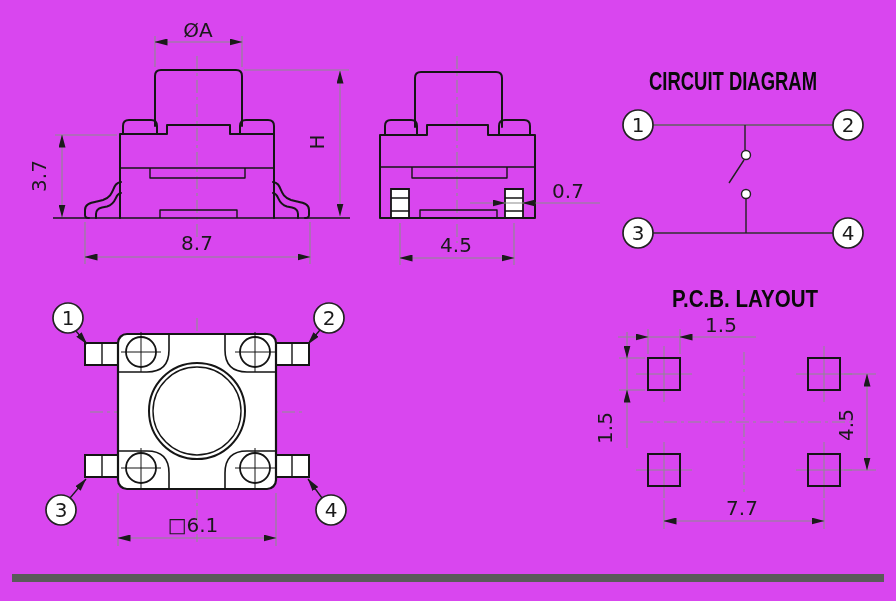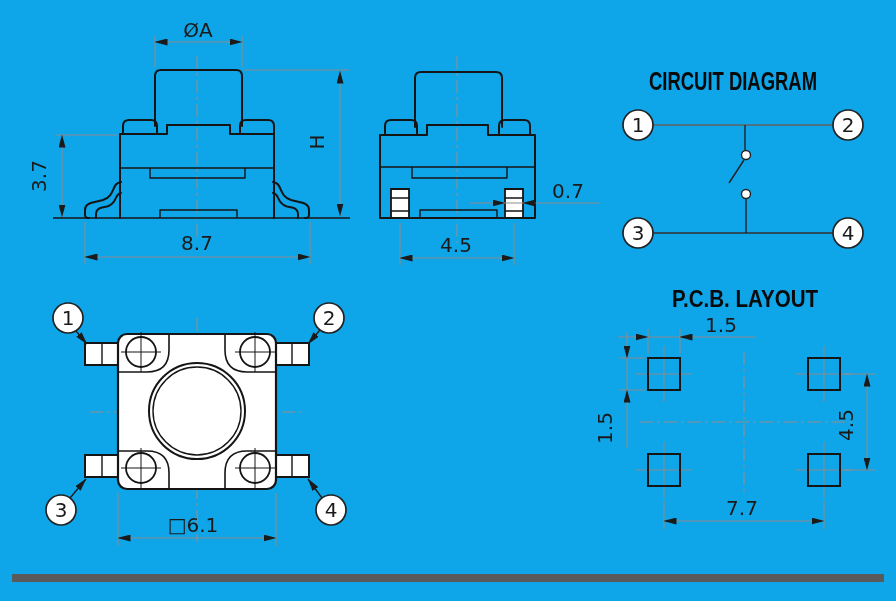--- a/index.html
+++ b/index.html
@@ -1,16 +1,16 @@
 <!DOCTYPE html>
 <html><head>
 <meta charset="utf-8">
 <style>
   html,body { margin:0; padding:0; background:#ffffff; }
-  .stage { position:relative; width:896px; height:601px; background:#0ea5e9; overflow:hidden; }
+  .stage { position:relative; width:896px; height:601px; background:#d946ef; overflow:hidden; }
   svg { display:block; }
   .outline  { fill:none; stroke:#151515; stroke-width:2; stroke-linejoin:round; stroke-linecap:round; }
   .outline-thin { fill:none; stroke:#151515; stroke-width:1.4; stroke-linejoin:round; }
   .dimline  { fill:none; stroke:#8c8c8c; stroke-width:1.1; }
   .extline  { fill:none; stroke:#8c8c8c; stroke-width:1.1; }
   .cline    { fill:none; stroke:#909090; stroke-width:1.1; stroke-dasharray:13 4 3 4; }
   .leader   { fill:none; stroke:#1a1a1a; stroke-width:1.3; }
   .dimtxt   { font-family:"DejaVu Sans",sans-serif; font-size:20px; fill:#1a1a1a; }
   .title    { font-family:"Liberation Sans",sans-serif; font-weight:bold; font-size:26px; fill:#0a0a0a; letter-spacing:0px; }
   .pintxt   { font-family:"DejaVu Sans",sans-serif; font-size:20px; fill:#1a1a1a; }

